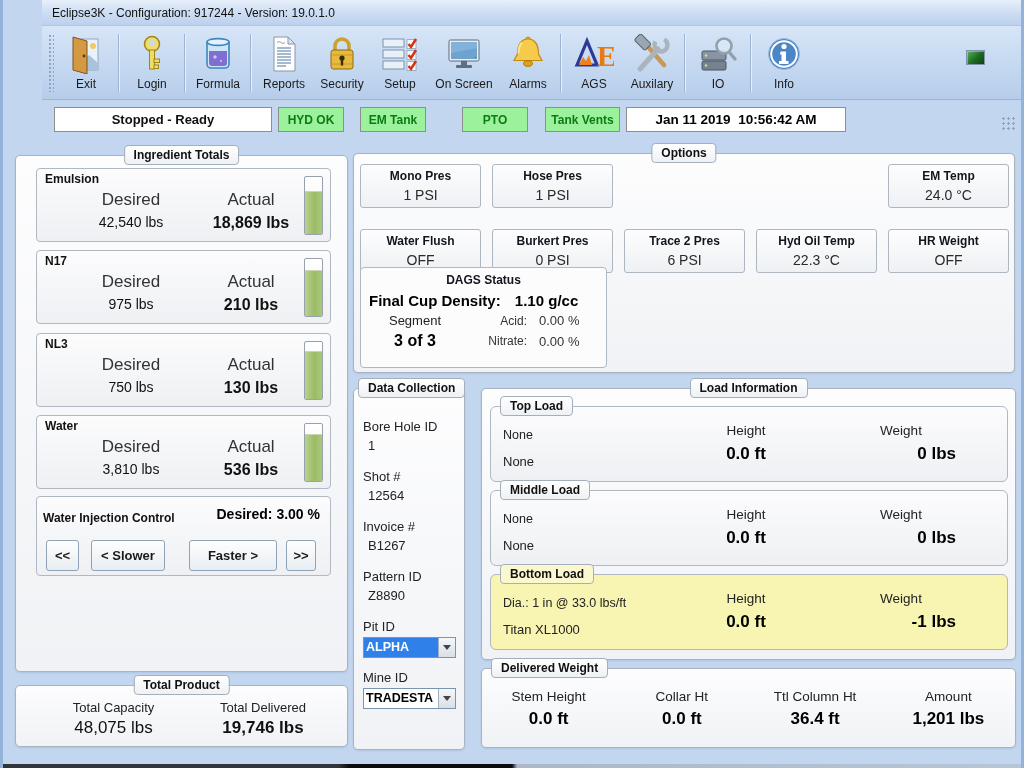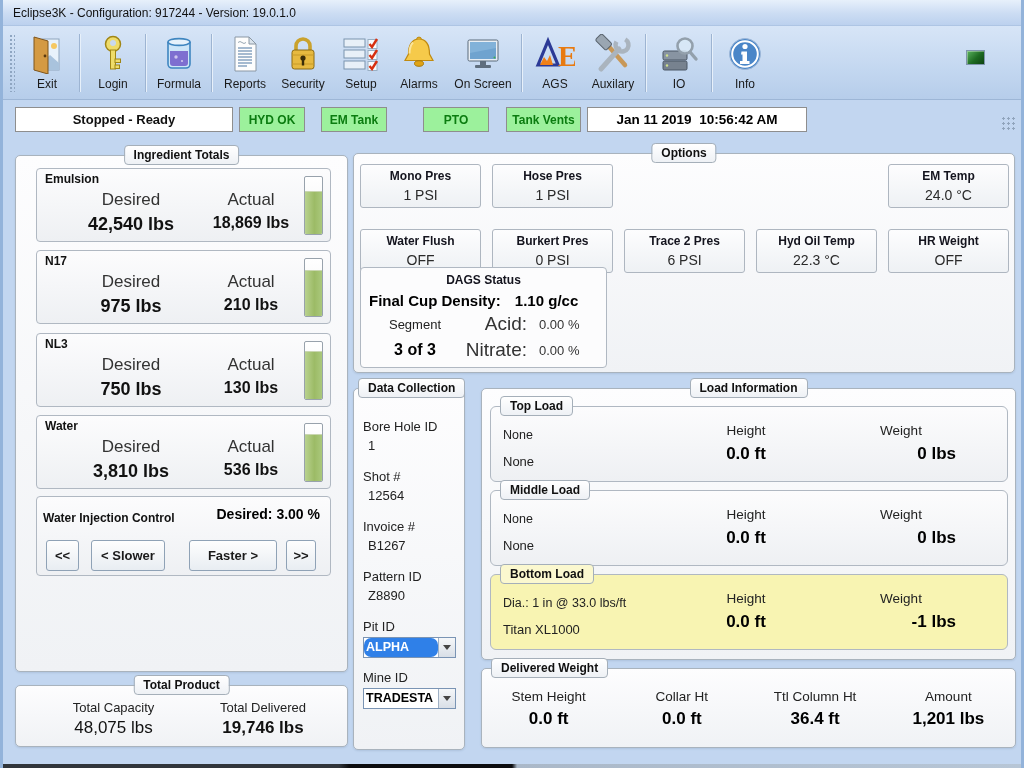--- a/index.html
+++ b/index.html
@@ -1,19 +1,19 @@
 <!DOCTYPE html>
 <html><head>
 <meta charset="utf-8">
 <style>
   * { margin:0; padding:0; box-sizing:border-box; }
   html,body { width:1024px; height:768px; overflow:hidden; }
   body { font-family:"Liberation Sans","DejaVu Sans",sans-serif; background:#bfd3ee; position:relative; }
 
-  .window { position:absolute; inset:0; border-left:3px solid #93b3da; border-right:3px solid #93b3da; background:#c2d6f0; }
+  .window { position:absolute; inset:0; border-left:3px solid #93b3da; border-right:3px solid #93b3da; background:#c2d6f0;padding-left:39px; }
 
   
   .titlebar { height:26px; background:linear-gradient(180deg,#e7f0fb 0%,#cbdcf3 55%,#bcd1ee 100%); border-bottom:1px solid #aec5e4; display:flex; align-items:center; padding-left:10px; }
   .titlebar span { font-size:12px; color:#111; }
 
   
   .toolbar { height:74px; background:linear-gradient(180deg,#d7e5f7 0%,#c3d7f0 60%,#b6cdea 100%); border-bottom:1px solid #9db6d6; display:flex; align-items:flex-start; padding:4px 0 0 4px; position:relative; }
   .tb-grip { width:6px; height:58px; margin:4px 3px 0 2px; background-image:radial-gradient(circle,#8fa6c2 1px,transparent 1.2px); background-size:4px 4px; cursor:move; }
   .tb-item { width:58px; display:flex; flex-direction:column; align-items:center; padding-top:2px; cursor:pointer; }
   .tb-item.wide { width:70px; }
@@ -36,21 +36,21 @@
   .gtab { position:absolute; top:-11px; background:linear-gradient(180deg,#ffffff,#eef1f5); border:1px solid #a5afb9; border-radius:4px; padding:1px 9px; font-size:12px; font-weight:bold; color:#111; white-space:nowrap; line-height:16px; }
   .gtab.center { left:50%; transform:translateX(-50%); }
   .gtab.left { left:9px; }
   .inbox { position:absolute; border:1px solid #b0b8c2; border-radius:4px; background:linear-gradient(180deg,#fcfcfd 0%,#eef0f3 100%); }
 
   
   .ing-item { left:20px; width:295px; height:74px; }
   .ing-name { position:absolute; top:3px; left:8px; font-size:12px; font-weight:bold; color:#111; }
   .ing-col { position:absolute; top:21px; width:124px; text-align:center; }
   .ing-col .lbl { font-size:17px; color:#333; }
-  .ing-col .val { margin-top:4px; font-size:18px; color:#111;font-weight:bold; }
+  .ing-col .val { margin-top:4px; font-size:14px; color:#111; }
   .ing-col.actual .val { font-size:16px; font-weight:bold; }
   .gauge { position:absolute; right:7px; top:7px; width:19px; height:59px; border:1px solid #98a2ac; border-radius:2px; background:linear-gradient(180deg,#ffffff,#f0f1f2); overflow:hidden; }
   .gauge-fill { position:absolute; bottom:0; left:0; right:0; background:linear-gradient(90deg,#b9d28f,#9cbb66 55%,#aac87c); border-top:1px solid #c9d6b0; }
 
   
   .wic-title { position:absolute; left:6px; top:14px; font-size:12px; font-weight:bold; color:#111; }
   .wic-desired { position:absolute; right:10px; top:9px; font-size:14px; font-weight:bold; color:#000; }
   .btn { position:absolute; top:43px; height:31px; border:1px solid #8fa2b6; border-radius:3px; background:linear-gradient(180deg,#fefefe,#e8edf2); font-weight:bold; font-size:13px; color:#1a1a1a; display:flex; align-items:center; justify-content:center; cursor:pointer; }
 
   
@@ -65,30 +65,30 @@
   .tile .lbl { font-size:12px; font-weight:bold; color:#14141e; }
   .tile .val { margin-top:4px; font-size:14px; color:#2a2a2a; }
 
   
   .dags { left:6px; top:113px; width:247px; height:101px; background:#fcfcfd; }
   .dags-title { text-align:center; font-size:12px; font-weight:bold; color:#14141e; margin-top:5px; }
   .dags-density { margin:5px 0 4px 8px; font-size:15px; font-weight:bold; color:#000; }
   .dags-grid { display:grid; grid-template-columns:92px 66px 80px; margin-left:8px; row-gap:4px; align-items:center; }
   .dags-grid .seg-l { font-size:13px; color:#222; text-align:center; }
   .dags-grid .seg-v { font-size:16px; font-weight:bold; color:#000; text-align:center; }
-  .dags-grid .k { font-size:19px; color:#333; text-align:right; }
+  .dags-grid .k { font-size:12px; color:#333; text-align:right; }
   .dags-grid .v { font-size:13px; color:#333; padding-left:12px; }
 
   
   .dc-body { padding:30px 0 0 9px; }
   .dc-field .lbl { font-size:13px; color:#222; }
   .dc-field .val { font-size:13px; color:#222; margin:4px 0 16px 5px; }
   .combo { display:flex; width:93px; height:21px; border:1px solid #7a94b4; background:#fff; margin-top:3px; cursor:pointer; }
   .combo .txt { flex:1; font-size:12.5px; font-weight:bold; color:#000; padding:2px 1px 0 2px; white-space:nowrap; overflow:hidden; }
-  .combo .txt.selected { background:#2f80e8; color:#fff;border-radius:7px; }
+  .combo .txt.selected { background:#2f80e8; color:#fff; }
   .combo .dd { width:17px; border-left:1px solid #9fb0c4; background:linear-gradient(180deg,#f5f7f9,#d9dfe7); display:flex; align-items:center; justify-content:center; }
   .combo .dd i { width:0; height:0; border-left:4px solid transparent; border-right:4px solid transparent; border-top:5px solid #444; }
   .dc-gap { height:12px; }
 
   
   .load-sec { left:8px; width:518px; height:76px; border-radius:6px; }
   .load-sec.yellow { background:#f8f4b2; }
   .load-sec.yellow + .gtab, .gtab.yellow { background:#fbf8cf; }
   .ls-line1 { position:absolute; left:12px; top:21px; font-size:12.5px; color:#222; }
   .ls-line2 { position:absolute; left:12px; top:47px; font-size:13px; color:#222; }
@@ -210,44 +210,44 @@
           <g fill="none" stroke="#d62f10" stroke-width="2.4">
             <path d="M28.5 10 l2.5 3 l5 -8"></path>
               <path d="M28.5 21 l2.5 3 l5 -8"></path>
               <path d="M28.5 32 l2.5 3 l5 -8"></path>
           </g>
         </svg>
       </span>
       <span class="tb-label">Setup</span>
     </div>
 
-    <div class="tb-item">
-      <span class="tb-icon">
-        <svg viewBox="0 0 40 40" width="40" height="40">
-          <circle cx="20" cy="5.5" r="2.4" fill="#f3c23e" stroke="#b8860b"></circle>
-          <path d="M20 5 c7 0 10.5 6 10.5 15 l3.5 6.5 H6 l3.5 -6.5 C9.5 11 13 5 20 5 Z" fill="#f6ca4a" stroke="#c08a10" stroke-width="1.2"></path>
-          <path d="M14 8.5 c-2.5 2.5 -3.5 7 -3.5 11" fill="none" stroke="#fbe49a" stroke-width="2"></path>
-          <ellipse cx="20" cy="29.5" rx="4.5" ry="2.8" fill="#e0a316" stroke="#a87808"></ellipse>
-        </svg>
-      </span>
-      <span class="tb-label">Alarms</span>
-    </div>
-
     <div class="tb-item wide">
       <span class="tb-icon">
         <svg viewBox="0 0 40 40" width="40" height="40">
           <rect x="5" y="6" width="30" height="21" rx="1.5" fill="#e8eef4" stroke="#5a6a7a"></rect>
           <rect x="7" y="8" width="26" height="17" fill="#6fa3cf"></rect>
           <path d="M7 8 h26 v6 l-26 5 Z" fill="#82b2d9"></path>
           <circle cx="31.5" cy="23.5" r="1" fill="#3fae4a"></circle>
           <rect x="17" y="27" width="6" height="4" fill="#5f6e7e"></rect>
           <rect x="12" y="31" width="16" height="3" rx="1" fill="#5f6e7e"></rect>
         </svg>
       </span>
       <span class="tb-label">On Screen</span>
+    </div>
+
+    <div class="tb-item">
+      <span class="tb-icon">
+        <svg viewBox="0 0 40 40" width="40" height="40">
+          <circle cx="20" cy="5.5" r="2.4" fill="#f3c23e" stroke="#b8860b"></circle>
+          <path d="M20 5 c7 0 10.5 6 10.5 15 l3.5 6.5 H6 l3.5 -6.5 C9.5 11 13 5 20 5 Z" fill="#f6ca4a" stroke="#c08a10" stroke-width="1.2"></path>
+          <path d="M14 8.5 c-2.5 2.5 -3.5 7 -3.5 11" fill="none" stroke="#fbe49a" stroke-width="2"></path>
+          <ellipse cx="20" cy="29.5" rx="4.5" ry="2.8" fill="#e0a316" stroke="#a87808"></ellipse>
+        </svg>
+      </span>
+      <span class="tb-label">Alarms</span>
     </div>
     <div class="tb-sep"></div>
 
     <div class="tb-item">
       <span class="tb-icon">
         <svg viewBox="0 0 40 40" width="40" height="40">
           <polygon points="3,31 13,7 23,31" fill="none" stroke="#2c3a96" stroke-width="3.2"></polygon>
           <polygon points="5,31 9,23 12,27 15,21 18,31" fill="#f08018"></polygon>
           <text x="23" y="32" font-size="29" font-weight="bold" fill="#e87a10" font-family="'Liberation Serif',serif">E</text>
         </svg>

